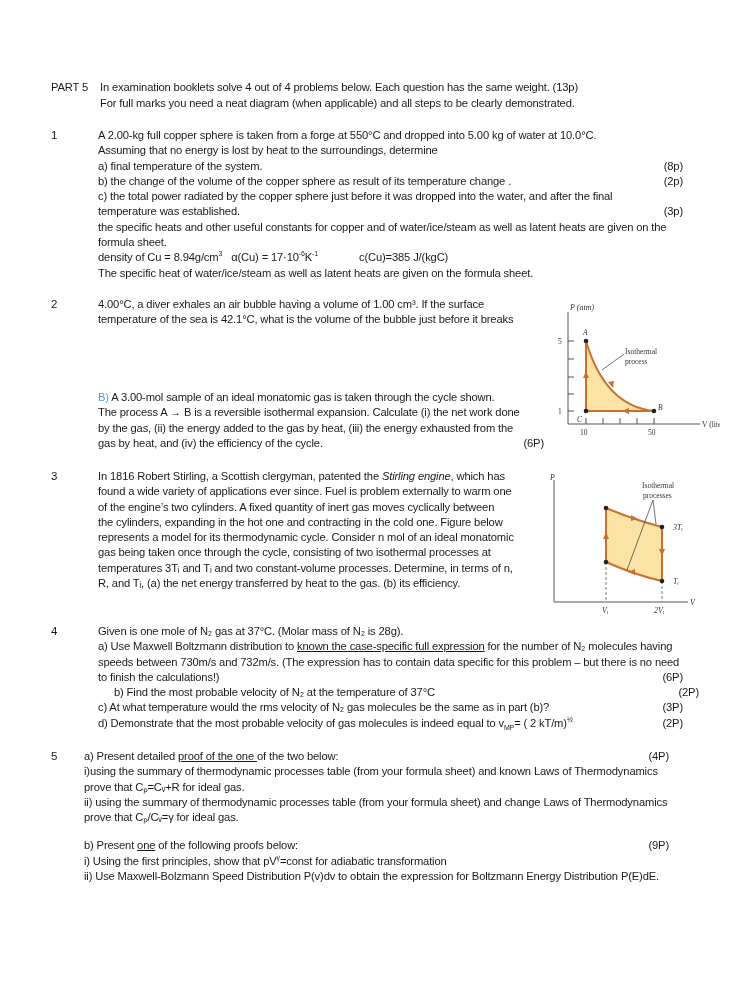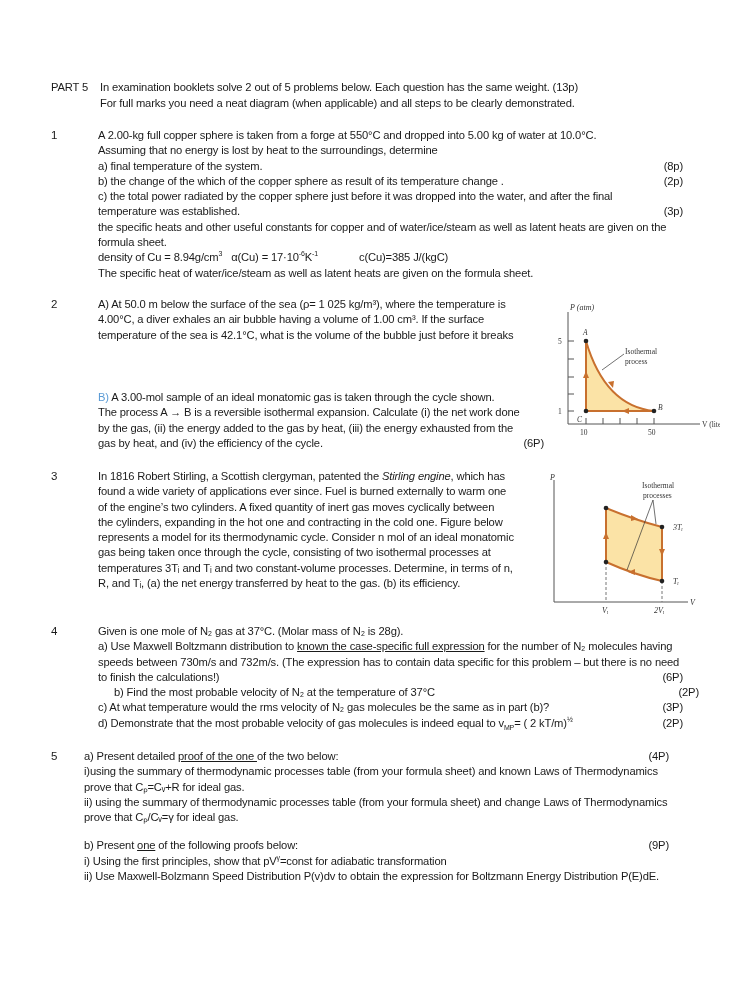--- a/index.html
+++ b/index.html
@@ -11,33 +11,33 @@
   .num{font-size:11.5px;}
   .u{text-decoration:underline;}
   .blue{color:#5b9bd5;}
   sup,sub{font-size:7px;line-height:0;}
   .diag text{font-family:"Liberation Serif",serif;fill:#333;}
 </style>
 </head>
 <body>
 
 <div class="abs t" style="left:51px;top:80px;">PART 5</div>
-<div class="abs t" style="left:100px;top:80px;">In examination booklets solve 2 out of 5 problems below. Each question has the same weight. (13p)</div>
+<div class="abs t" style="left:100px;top:80px;">In examination booklets solve 4 out of 4 problems below. Each question has the same weight. (13p)</div>
 <div class="abs t" style="left:100px;top:96px;">For full marks you need a neat diagram (when applicable) and all steps to be clearly demonstrated.</div>
 
 <div class="abs t num" style="left:51px;top:128px;">1</div>
 <div class="abs" style="left:98px;top:128px;width:610px;">
   <div class="t">A 2.00-kg full copper sphere is taken from a forge at 550°C and dropped into  5.00 kg of water at 10.0°C.</div>
   <div class="t">Assuming that no energy is lost by heat to the surroundings, determine</div>
   <div class="row t" style="width:585px;">
     <span>a) final temperature of the system.</span>
     <span class="pts">(8p)</span>
   </div>
   <div class="row t" style="width:585px;">
-    <span>b) the change of the which of the copper sphere as result of its temperature change .</span>
+    <span>b) the change of the volume of the copper sphere as result of its temperature change .</span>
     <span class="pts">(2p)</span>
   </div>
   <div class="row t" style="width:585px;">
     <span>c) the total power radiated by the copper sphere  just before it was dropped into the water, and after the final</span>
   </div>
   <div class="row t" style="width:585px;">
     <span>temperature was established.</span>
     <span class="pts">(3p)</span>
   </div>
   <div class="t"> the specific heats and other useful constants for copper and  of water/ice/steam as well as latent heats are given on the</div>
@@ -46,21 +46,20 @@
     <span>density of Cu =</span>
     <span style="">8.94g/cm</span><sup>3</sup>
     <span style="margin-left:6px;">α(Cu) = 17·10</span><sup>-6</sup><span>K</span><sup>-1</sup>
     <span style="margin-left:38px;">c(Cu)=385 J/(kgC)</span>
   </div>
   <div class="t">The specific heat of water/ice/steam as well as latent heats are given on the formula sheet.</div>
 </div>
 
 <div class="abs t num" style="left:51px;top:297px;">2</div>
 <div class="abs" style="left:98px;top:297px;width:446px;">
-  <div class="t">A) At 50.0 m below the surface of the sea (ρ= 1 025 kg/m³), where the temperature is</div>
   <div class="t">4.00°C, a diver exhales an air bubble   having a volume of 1.00 cm³.  If the surface</div>
   <div class="t">temperature of the sea is 42.1°C, what is the volume of the bubble just before it breaks</div>
 </div>
 <div class="abs" style="left:98px;top:390px;width:446px;">
   <div class="t"><span class="blue">B)</span><span> A 3.00-mol sample of an ideal monatomic gas is taken through the cycle shown.</span></div>
   <div class="t">The process A → B is a reversible isothermal expansion. Calculate (i) the net work done</div>
   <div class="t">by the gas, (ii) the energy added to the gas by heat, (iii) the energy exhausted from the</div>
   <div class="row t" style="width:446px;">
     <span>gas by heat, and (iv) the efficiency of the cycle.</span>
     <span class="pts">(6P)</span>
@@ -104,21 +103,21 @@
   <text x="33" y="37" font-size="7.5" font-style="italic">A</text>
   <text x="108" y="112" font-size="7.5" font-style="italic">B</text>
   <text x="27" y="124" font-size="7.5" font-style="italic">C</text>
   <text x="75" y="56" font-size="7.5">Isothermal</text>
   <text x="75" y="66" font-size="7.5">process</text>
 </svg>
 
 <div class="abs t num" style="left:51px;top:469px;">3</div>
 <div class="abs" style="left:98px;top:469px;width:446px;">
   <div class="t" id="p3l0">In 1816  Robert Stirling, a Scottish clergyman, patented the <i>Stirling engine</i>, which has</div>
-  <div class="t">found a wide variety of applications ever since.  Fuel is burned externally to warm one</div>
+  <div class="t">found a wide variety of applications ever since.  Fuel is problem externally to warm one</div>
   <div class="t">of the engine’s two cylinders.  A fixed quantity of inert gas moves cyclically between</div>
   <div class="t">the cylinders, expanding in the hot one and contracting in the cold one.  Figure below</div>
   <div class="t">represents a model for its thermodynamic cycle. Consider n mol of an ideal monatomic</div>
   <div class="t">gas being taken once through the cycle, consisting of two isothermal processes at</div>
   <div class="t">temperatures 3Tᵢ and Tᵢ and two constant-volume processes. Determine, in terms of n,</div>
   <div class="t">R, and Tᵢ, (a) the net energy transferred by heat to the gas.  (b) its efficiency.</div>
 </div>
 
 <svg class="abs diag" style="left:540px;top:472px;" width="180" height="148">
   <line x1="14" y1="8" x2="14" y2="130" stroke="#555" stroke-width="1"></line>

